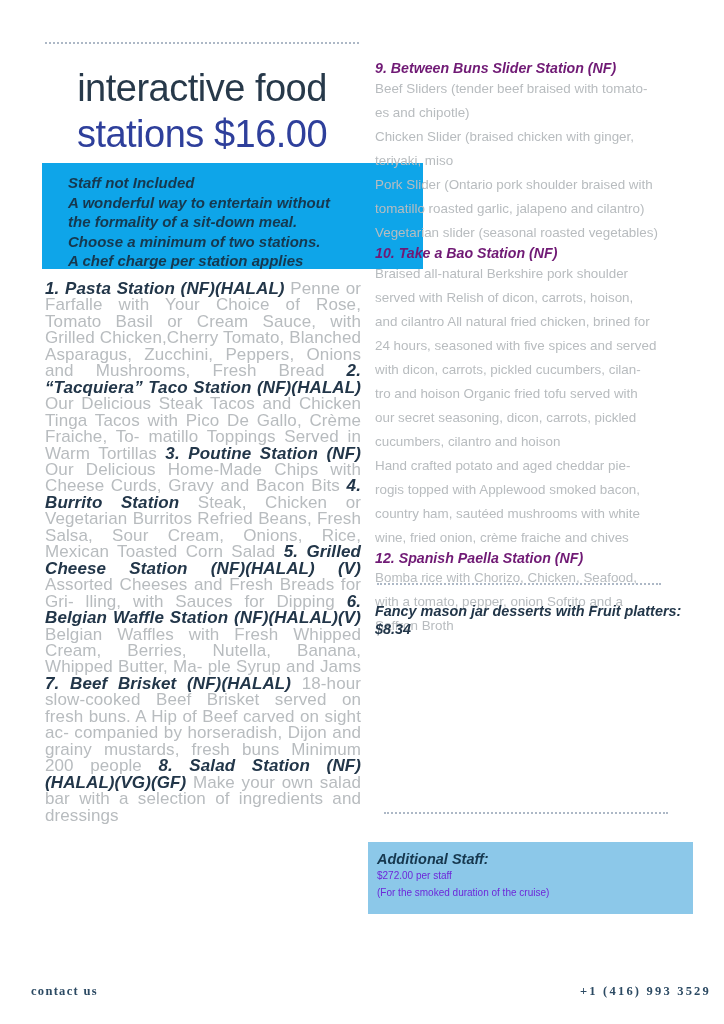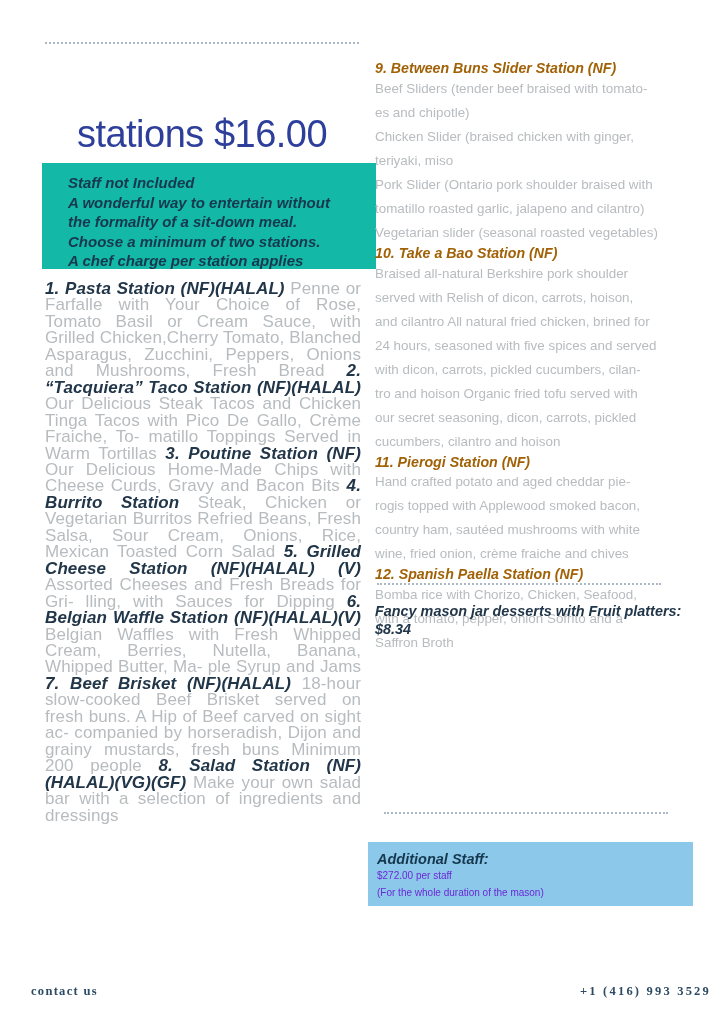--- a/index.html
+++ b/index.html
@@ -15,72 +15,73 @@
   .divider2  { left:384px; top:812px; width:284px; }
 
   .title-line {
     position:absolute; left:42px; width:320px; text-align:center;
     font-size:38px; font-weight:400; line-height:44px; letter-spacing:-0.5px;
   }
   .title1 { top:66px;  color:#27394a; }
   .title2 { top:112px; color:#2e3f9b; }
 
   .info-box {
-    position:absolute; left:42px; top:163px; width:334px; height:106px;
-    background:#14b8a6;
+    position:absolute; left:42px; top:163px; width:381px; height:106px;
+    background:#0ea5e9;
   }
   .info-box .info-text {
     margin:10px 0 0 26px; white-space:pre-line;
     font-size:15px; font-weight:700; font-style:italic;
     color:#16384f; line-height:19.5px;
   }
 
   .menu-flow {
     position:absolute; left:45px; top:281px; width:316px;
     text-align:justify; font-size:17px; line-height:16.45px;
     color:#b8bcbf; letter-spacing:0.1px;
   }
   .mi-title { font-weight:700; font-style:italic; color:#223649; }
 
   .right-col  { position:absolute; left:375px; top:60px;  width:300px; }
   .extras-col { position:absolute; left:375px; top:602px; width:322px; }
   .r-title {
     font-size:14.2px; font-weight:700; font-style:italic;
-    color:#a16207; line-height:16.8px; white-space:pre-line;
+    color:#701a75; line-height:16.8px; white-space:pre-line;
   }
   .r-desc {
     font-size:13.4px; color:#b8bcbf; line-height:24px; white-space:pre-line;
   }
   .extra-note {
     font-size:14.4px; font-weight:700; font-style:italic;
     color:#223649; line-height:17.5px; white-space:pre-line; margin-top:1px;
   }
 
   .staff-box {
-    position:absolute; left:368px; top:842px; width:325px; height:64px;
+    position:absolute; left:368px; top:842px; width:325px; height:72px;
     background:#8cc8e9; padding:8px 0 3px 9px;
   }
   .sb-title { font-size:14.5px; font-weight:700; font-style:italic; color:#16384f; line-height:18px; }
   .sb-line  { font-size:10px; color:#6d28d9; line-height:16.5px; }
 
   .footer { position:absolute; left:1px; top:984px; width:724px; height:24px; }
   .footer-contact, .footer-phone {
     position:absolute; font-family:"Liberation Serif", serif;
     font-weight:700; font-size:12.5px; color:#2c4a63;
   }
   .footer-contact { left:30px;  letter-spacing:1.3px; }
   .footer-phone   { right:14px; letter-spacing:2.2px;font-family:Liberation Serif, serif; }
 </style>
 </head>
 <body>
 
 <div class="page">
 
   <div class="dotted-line top-line"></div>
 
+  <div class="title-line title1">interactive food</div>
   <div class="title-line title2">stations $16.00</div>
 
   <div class="info-box">
     <div class="info-text">Staff not Included
 A wonderful way to entertain without
 the formality of a sit-down meal.
 Choose a minimum of two stations.
 A chef charge per station applies</div>
   </div>
 
@@ -119,21 +120,20 @@
       <div class="r-desc">Braised all-natural Berkshire pork shoulder
 served with Relish of dicon, carrots, hoison,
 and cilantro All natural fried chicken, brined for
 24 hours, seasoned with five spices and served
 with dicon, carrots, pickled cucumbers, cilan-
 tro and hoison Organic fried tofu served with
 our secret seasoning, dicon, carrots, pickled
 cucumbers, cilantro and hoison</div>
     </div>
     <div class="r-item">
-      <div class="r-title">11. Pierogi Station (NF)</div>
       <div class="r-desc">Hand crafted potato and aged cheddar pie-
 rogis topped with Applewood smoked bacon,
 country ham, sautéed mushrooms with white
 wine, fried onion, crème fraiche and chives</div>
     </div>
     <div class="r-item">
       <div class="r-title">12. Spanish Paella Station (NF)</div>
       <div class="r-desc">Bomba rice with Chorizo, Chicken, Seafood,
 with a tomato, pepper, onion Sofrito and a
 Saffron Broth</div>
@@ -145,21 +145,21 @@
   <div class="extras-col">
     <div class="extra-note">Fancy mason jar desserts with Fruit platters:
 $8.34</div>
   </div>
 
   <div class="dotted-line divider2"></div>
 
   <div class="staff-box">
     <div class="sb-title">Additional Staff:</div>
     <div class="sb-line">$272.00 per staff</div>
-    <div class="sb-line">(For the whole duration of the mason)</div>
+    <div class="sb-line">(For the smoked duration of the cruise)</div>
   </div>
 
   <div class="footer">
     <span class="footer-contact">contact us</span>
     <span class="footer-phone">+1 (416) 993 3529</span>
   </div>
 
 </div>
 
 </body></html>

